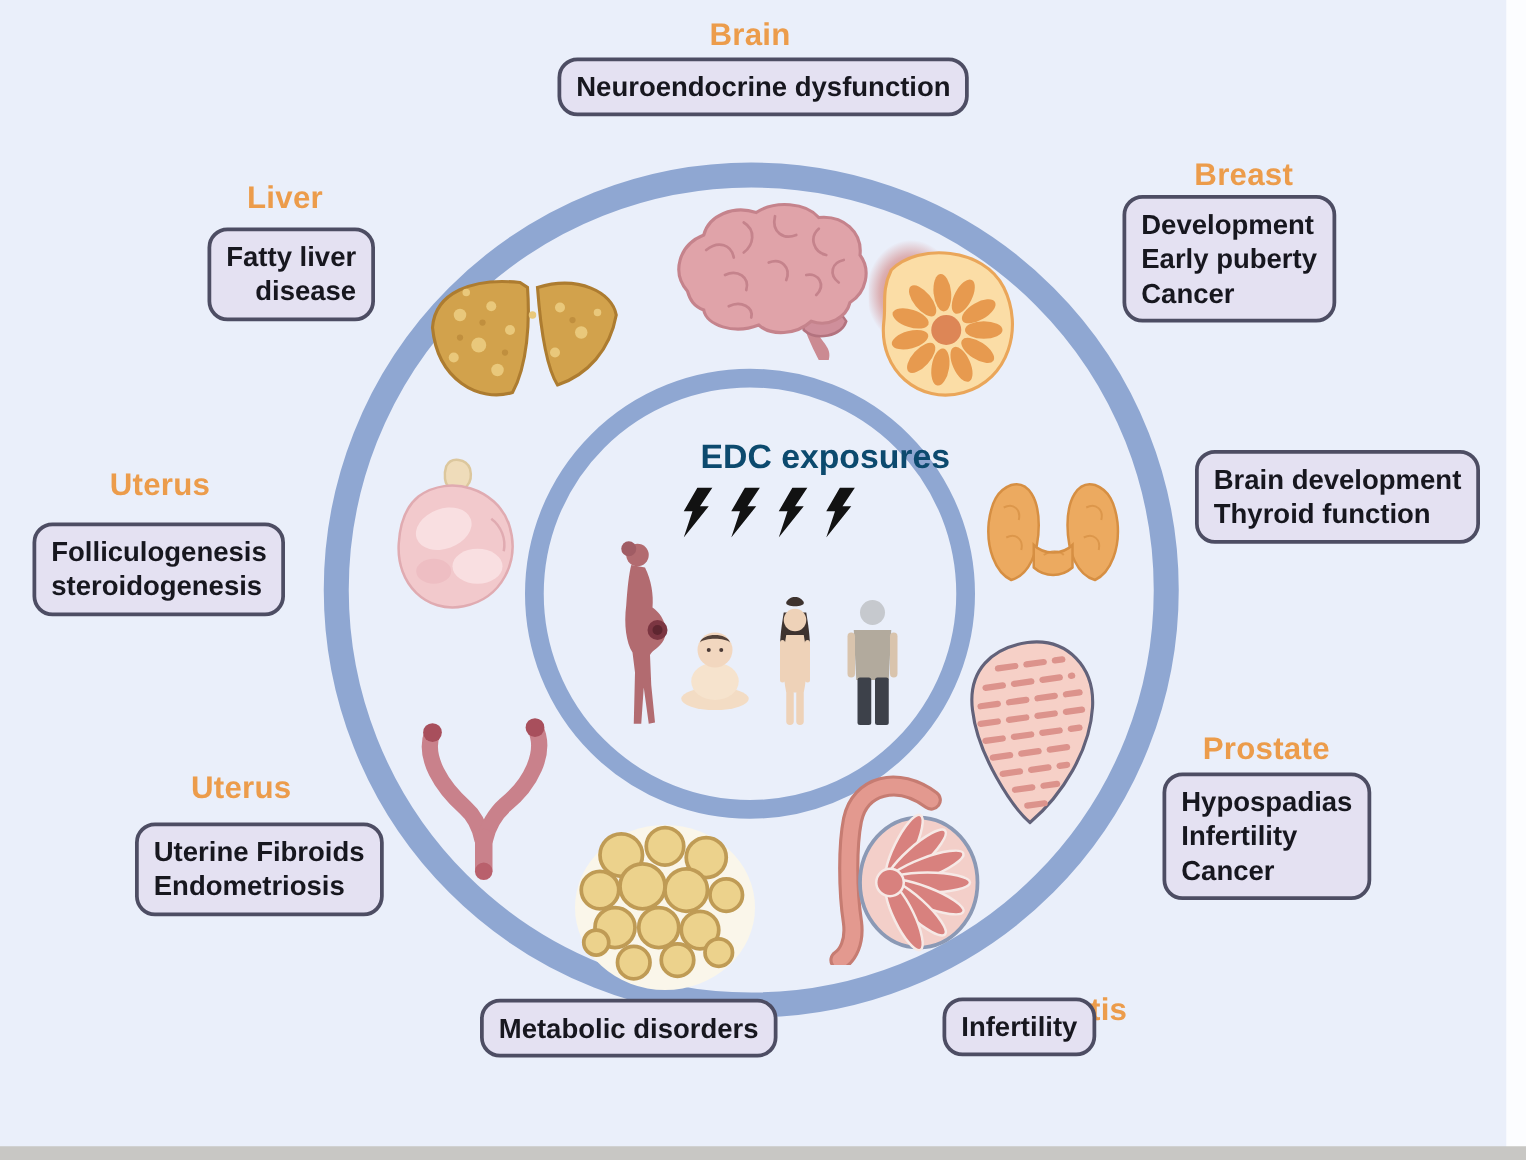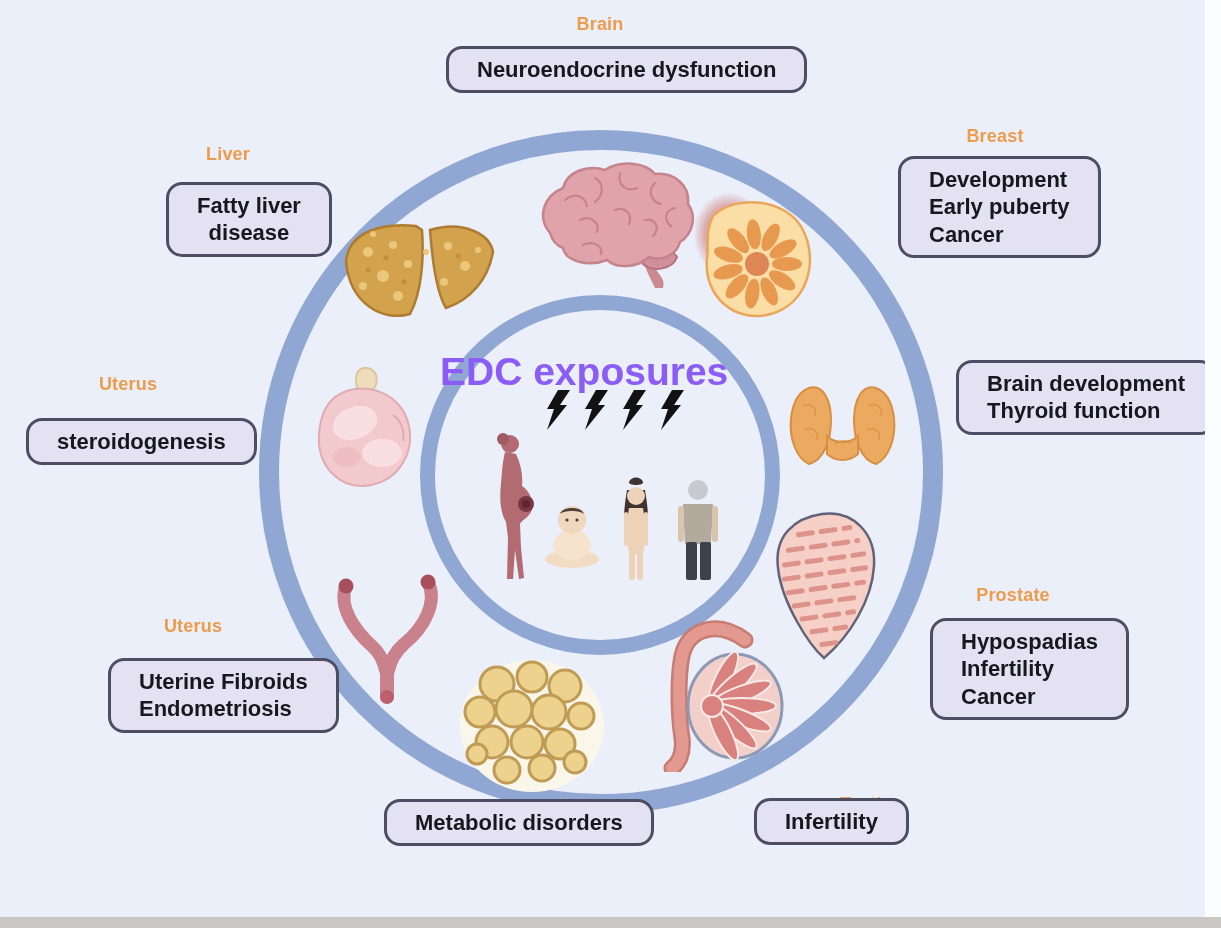--- a/index.html
+++ b/index.html
@@ -7,42 +7,42 @@
     position:relative; width:1221px; height:928px;
     background:#eaeffa; overflow:hidden;
     font-family:"Liberation Sans", sans-serif;
   }
   .right-strip{position:absolute; left:1205px; top:0; width:16px; height:918px; background:#fcfdff;}
   .bottom-bar{position:absolute; left:0; top:917px; width:1221px; height:11px; background:#c8c7c4;}
   .ring{position:absolute; border-radius:50%; box-sizing:border-box; border-style:solid; border-color:#8fa7d2;}
   .ring-outer{left:259px; top:130px; width:684px; height:684px; border-width:20px;}
   .ring-inner{left:420px; top:295px; width:360px; height:360px; border-width:15px;}
   .organ-label{
-    position:absolute; color:#ec9c4b; font-size:18px; font-weight:bold;
+    position:absolute; color:#ec9c4b; font-size:25px; font-weight:bold;
     text-align:center; letter-spacing:.2px;
   }
   .effect-box{
     position:absolute; background:#e4e1f2; border:3px solid #4d4d63;
-    border-radius:16px; padding:7px 28px; color:#17171f;
+    border-radius:16px; padding:7px 12px; color:#17171f;
     font-size:22px; font-weight:bold; line-height:1.24; white-space:nowrap;
   }
   .center-title{
-    position:absolute; left:440px; top:350px; width:320px; text-align:left;
-    color:#8b5cf6; font-size:39px; font-weight:bold;
+    position:absolute; left:440px; top:350px; width:320px; text-align:right;
+    color:#0c4a6e; font-size:27px; font-weight:bold;
   }
   .organ-art{position:absolute;}
   .lbl-brain{left:500px;top:14px;width:200px}      .box-brain{left:446px;top:46px}
   .lbl-breast{left:895px;top:126px;width:200px}    .box-breast{left:898px;top:156px}
   .lbl-thyroid{left:948px;top:340px;width:200px}   .box-thyroid{left:956px;top:360px}
   .lbl-prostate{left:913px;top:585px;width:200px}  .box-prostate{left:930px;top:618px}
   .lbl-testis{left:766px;top:794px;width:200px}    .box-testis{left:754px;top:798px}
   .lbl-adipose{left:378px;top:814px;width:260px}   .box-adipose{left:384px;top:799px}
   .lbl-uterus{left:93px;top:616px;width:200px}     .box-uterus{left:108px;top:658px}
   .lbl-ovary{left:28px;top:374px;width:200px}      .box-ovary{left:26px;top:418px}
-  .lbl-liver{left:128px;top:144px;width:200px}     .box-liver{left:166px;top:182px;text-align:center}
+  .lbl-liver{left:128px;top:144px;width:200px}     .box-liver{left:166px;top:182px;text-align:right}
   .art-brain{left:525px;top:158px}
   .art-liver{left:338px;top:212px}
   .art-breast{left:695px;top:192px}
   .art-thyroid{left:785px;top:378px}
   .art-prostate{left:762px;top:508px}
   .art-testis{left:650px;top:612px}
   .art-adipose{left:452px;top:652px}
   .art-uterus{left:328px;top:572px}
   .art-ovary{left:305px;top:365px}
   .art-figures{left:480px;top:422px}
@@ -289,20 +289,21 @@
   </div>
 
   <div class="organ-label lbl-uterus">Uterus</div>
   <div class="effect-box box-uterus">
     <div>Uterine Fibroids</div>
     <div>Endometriosis</div>
   </div>
 
   <div class="organ-label lbl-ovary">Uterus</div>
   <div class="effect-box box-ovary">
+    <div>Folliculogenesis</div>
     <div>steroidogenesis</div>
   </div>
 
   <div class="organ-label lbl-liver">Liver</div>
   <div class="effect-box box-liver">
     <div>Fatty liver</div>
     <div>disease</div>
   </div>
 
   <div class="right-strip"></div>

